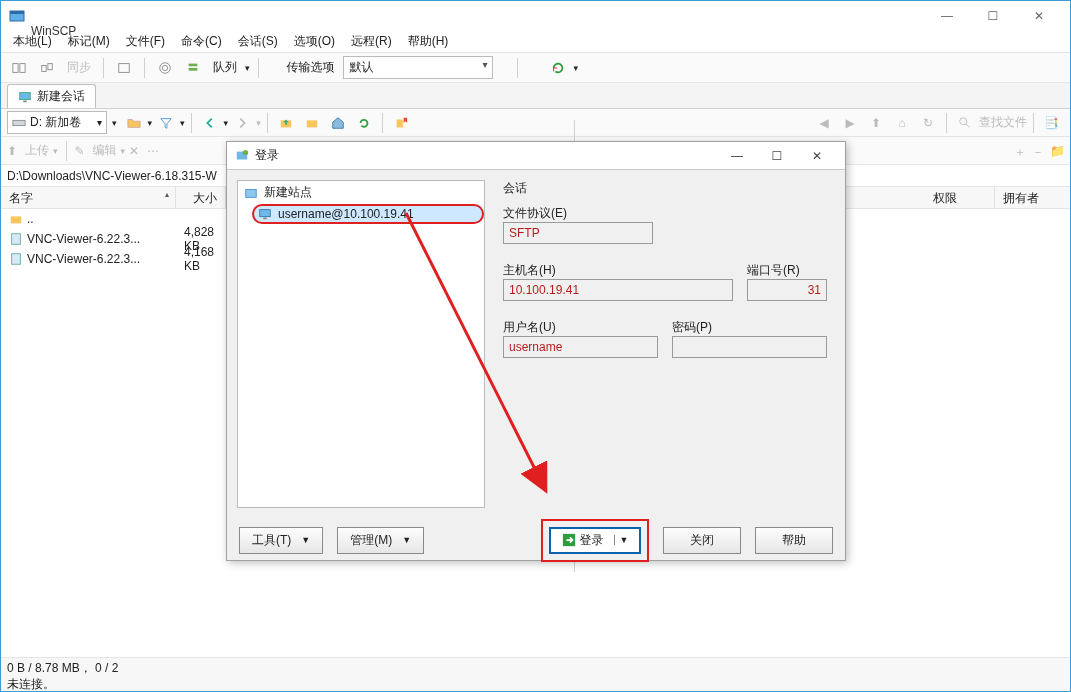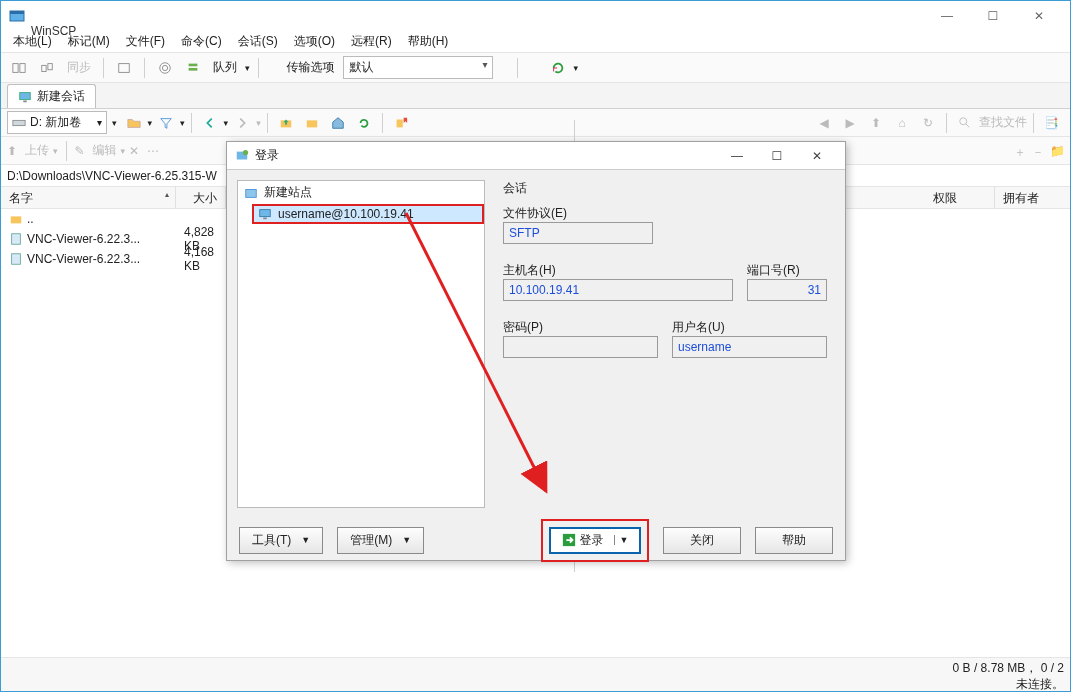--- a/index.html
+++ b/index.html
@@ -23,36 +23,36 @@
 .drive-sel{border:1px solid #bbb;padding:2px 16px 2px 4px;background:#fff;display:flex;align-items:center;gap:4px;min-width:100px;position:relative;}
 .drive-sel::after{content:"▾";position:absolute;right:4px;font-size:10px;}
 .actionbar{height:28px;border-bottom:1px solid #e5e5e5;display:flex;align-items:center;padding:0 6px;gap:4px;background:#fafafa;color:#888;}
 .pathbar{height:22px;border-bottom:1px solid #e5e5e5;display:flex;align-items:center;padding:0 6px;background:#fff;font-size:12px;}
 .columns{height:22px;border-bottom:1px solid #e5e5e5;display:flex;background:#f7f7f7;}
 .col{padding:3px 8px;border-right:1px solid #e0e0e0;position:relative;}
 .col.sort::after{content:"▴";position:absolute;right:6px;font-size:8px;color:#555;}
 .filelist{background:#fff;}
 .row{display:flex;height:20px;align-items:center;}
 .cell{padding:0 8px;display:flex;align-items:center;gap:4px;}
-.statusbar{position:absolute;bottom:0;left:0;right:0;height:34px;border-top:1px solid #e5e5e5;padding:2px 6px;font-size:12px;line-height:16px;background:#f7f7f7;text-align:right;}
+.statusbar{position:absolute;bottom:0;left:0;right:0;height:34px;border-top:1px solid #e5e5e5;padding:2px 6px;font-size:12px;line-height:16px;background:#f7f7f7;}
 
 
 .dialog{position:absolute;left:225px;top:140px;width:620px;height:420px;background:#f0f0f0;border:1px solid #a0a0a0;box-shadow:2px 2px 8px rgba(0,0,0,0.25);}
 .dlg-title{height:28px;background:#fff;display:flex;align-items:center;padding:0 8px;border-bottom:1px solid #ccc;}
 .dlg-title .t{flex:1;font-size:12px;}
 .dlg-title .winbtn{width:40px;height:24px;display:flex;align-items:center;justify-content:center;color:#444;}
 .dlg-body{display:flex;height:348px;}
 .dlg-left{width:248px;border:1px solid #bbb;margin:10px 0 10px 10px;background:#fff;}
-.tree-node{padding:3px 6px;display:flex;align-items:center;gap:6px;}
+.tree-node{padding:3px 6px;display:flex;align-items:center;gap:6px;border-radius:11px;}
 .tree-node.sel{background:#cde8ff;outline:2px solid #e02020;outline-offset:-2px;}
 .dlg-right{flex:1;padding:10px 18px;}
 .grp-title{font-size:12px;margin-bottom:6px;}
 .field-label{font-size:12px;margin-top:8px;}
 .field-input{border:1px solid #9a9a9a;background:#fff;padding:3px 5px;font-size:12px;width:100%;}
-.field-input.ro{background:#f0f0f0;color:#1d4ed8;}
+.field-input.ro{background:#f0f0f0;color:#b91c1c;}
 .row2{display:flex;gap:14px;}
 .btn{border:1px solid #8a8a8a;background:linear-gradient(#fdfdfd,#e6e6e6);padding:4px 12px;font-size:12px;min-width:78px;display:inline-flex;align-items:center;justify-content:center;gap:4px;}
 .btn .arr{font-size:9px;margin-left:6px;}
 .dlg-buttons{height:44px;display:flex;align-items:center;padding:0 12px;gap:14px;}
 .login-btn{border:2px solid #0a64ad;min-width:92px;background:#fff;padding:3px 6px;}
 .login-wrap{border:2px solid #e02020;padding:6px;}
 
 
 .arrow-svg{position:absolute;left:225px;top:140px;width:620px;height:420px;pointer-events:none;}
 
@@ -245,21 +245,21 @@
   <span class="dis" style="font-size:9px;">▾</span>
   <span class="ico dis">✕</span>
   <span class="ico dis">⋯</span>
   <div style="flex:1"></div>
   <span class="ico dis">＋</span>
   <span class="ico dis">－</span>
   <span class="ico dis">📁</span>
 </div>
 
 <div class="pathbar">
-  <span>D:\Downloads\VNC-Viewer-6.25.315-W</span>
+  <span>D:\Downloads\VNC-Viewer-6.18.315-W</span>
 </div>
 
 <div class="columns">
   <div class="col sort" style="width:175px;">名字</div>
   <div class="col" style="width:50px;text-align:right;">大小</div>
   <div style="flex:1;"></div>
   <div class="col" style="width:70px;">权限</div>
   <div class="col" style="width:75px;border-right:none;">拥有者</div>
 </div>
 
@@ -350,26 +350,26 @@
           <div class="field-input ro">10.100.19.41</div>
         </div>
         <div style="width:80px;">
           <div class="field-label">端口号(R)</div>
           <div class="field-input ro" style="text-align:right;">31</div>
         </div>
       </div>
 
       <div class="row2" style="margin-top:10px;">
         <div style="flex:1;">
+          <div class="field-label">用户名(U)</div>
+          <div class="field-input ro">username</div>
+        </div>
+        <div style="flex:1;">
           <div class="field-label">密码(P)</div>
           <div class="field-input ro">&nbsp;</div>
-        </div>
-        <div style="flex:1;">
-          <div class="field-label">用户名(U)</div>
-          <div class="field-input ro">username</div>
         </div>
       </div>
 
     </div>
   </div>
   <div class="dlg-buttons">
     <div class="btn">
         <span>工具(T)</span>
         <span class="arr">▼</span>
       </div>

